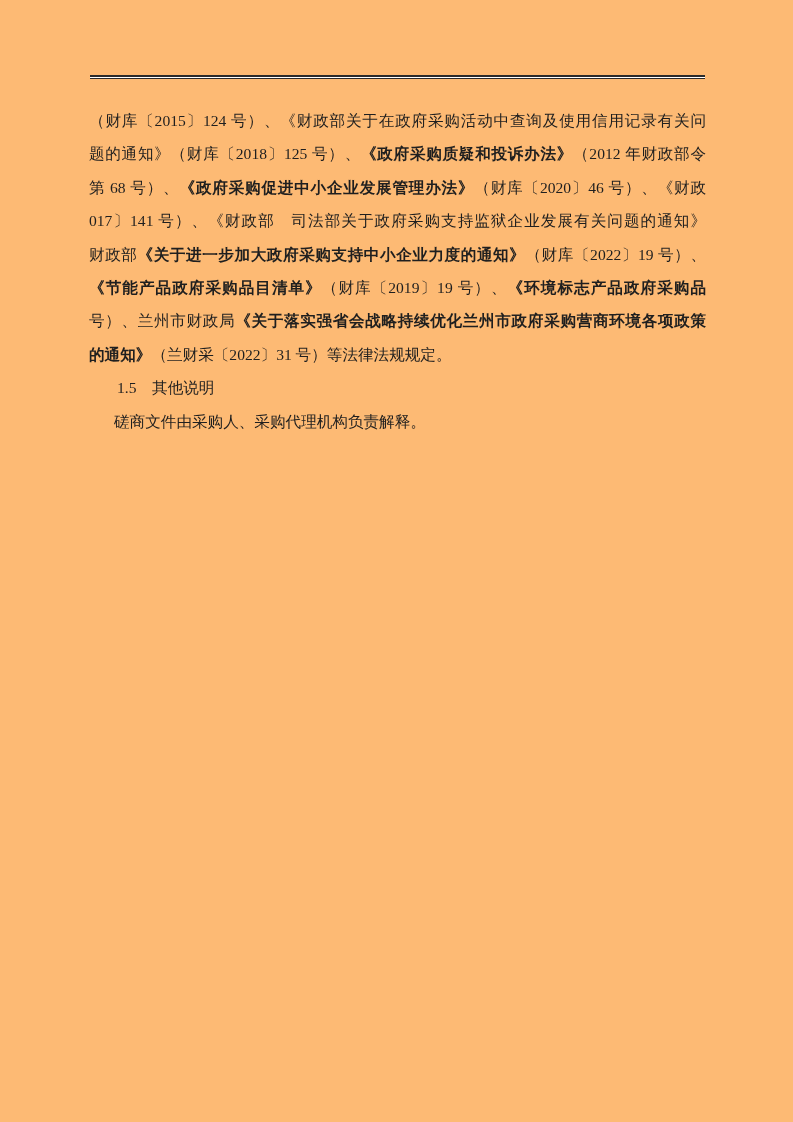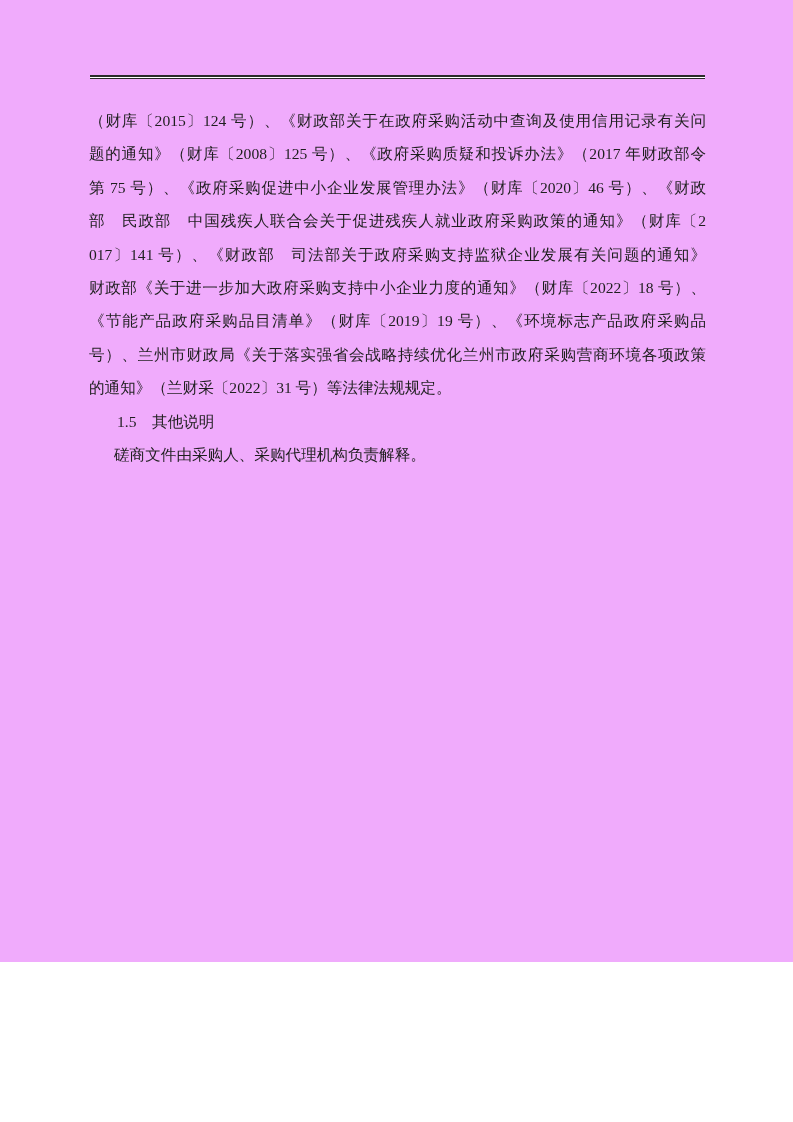--- a/index.html
+++ b/index.html
@@ -3,22 +3,22 @@
 <meta charset="utf-8">
 <style>
   html, body {
     margin: 0;
     padding: 0;
     background: #ffffff;
   }
   .page {
     position: relative;
     width: 793px;
-    height: 962px;
-    background: #f0abfc;
+    height: 1122px;
+    background: #fdba74;
     overflow: hidden;
     font-family: "Liberation Serif", "DejaVu Serif", serif;
     color: #1f1f1f;
   }
   
   .header-rule {
     position: absolute;
     left: 90px;
     top: 75px;
     width: 615px;
@@ -41,21 +41,21 @@
     white-space: nowrap;
     overflow: hidden;
     text-align: justify;
     text-align-last: justify;
     text-justify: inter-character;
   }
   .line.last {
     text-align: center;
     text-align-last: left;
   }
-  .b { font-weight: normal; margin-top: 48px; }
+  .b { font-weight: bold; margin-top: 48px; }
   .section-heading {
     height: 33.4px;
     text-indent: 28px;
     font-weight: normal;
     white-space: nowrap;
   }
   .closing {
     height: 33.4px;
     text-indent: 25px;
     white-space: nowrap;
@@ -74,25 +74,24 @@
 </head>
 <body>
 
 <div class="page">
 
   <div class="header-rule"></div>
 
   <div class="body-text">
     <div>
         <div class="line"><span>（财库〔2015〕124 号）、《财政部关于在政府采购活动中查询及使用信用记录有关问</span></div>
-        <div class="line"><span>题的通知》（财库〔2008〕125 号）、</span><span class="b">《政府采购质疑和投诉办法》</span><span>（2017 年财政部令</span></div>
-        <div class="line"><span>第 75 号）、</span><span class="b">《政府采购促进中小企业发展管理办法》</span><span>（财库〔2020〕46 号）、《财政</span></div>
-        <div class="line"><span>部　民政部　中国残疾人联合会关于促进残疾人就业政府采购政策的通知》（财库〔2</span></div>
+        <div class="line"><span>题的通知》（财库〔2018〕125 号）、</span><span class="b">《政府采购质疑和投诉办法》</span><span>（2012 年财政部令</span></div>
+        <div class="line"><span>第 68 号）、</span><span class="b">《政府采购促进中小企业发展管理办法》</span><span>（财库〔2020〕46 号）、《财政</span></div>
         <div class="line"><span>017〕141 号）、《财政部　司法部关于政府采购支持监狱企业发展有关问题的通知》</span></div>
-        <div class="line"><span>财政部</span><span class="b">《关于进一步加大政府采购支持中小企业力度的通知》</span><span>（财库〔2022〕18 号）、</span></div>
+        <div class="line"><span>财政部</span><span class="b">《关于进一步加大政府采购支持中小企业力度的通知》</span><span>（财库〔2022〕19 号）、</span></div>
         <div class="line"><span class="b">《节能产品政府采购品目清单》</span><span>（财库〔2019〕19 号）、</span><span class="b">《环境标志产品政府采购品</span></div>
         <div class="line"><span>号）、兰州市财政局</span><span class="b">《关于落实强省会战略持续优化兰州市政府采购营商环境各项政策</span></div>
         <div class="line last"><span class="b">的通知》</span><span>（兰财采〔2022〕31 号）等法律法规规定。</span></div>
       </div>
     <div class="section-heading">1.5　其他说明</div>
     <div class="closing">磋商文件由采购人、采购代理机构负责解释。</div>
   </div>
 
 
 </div>

